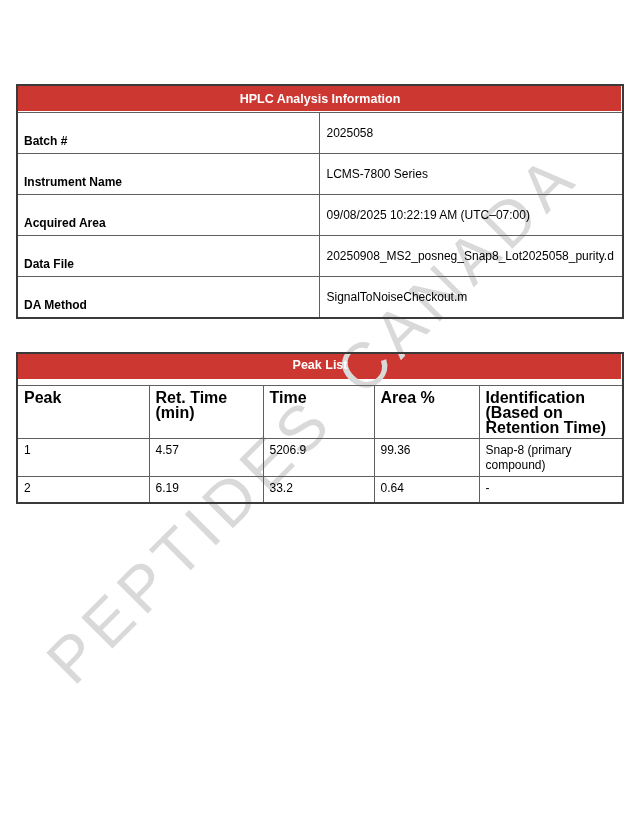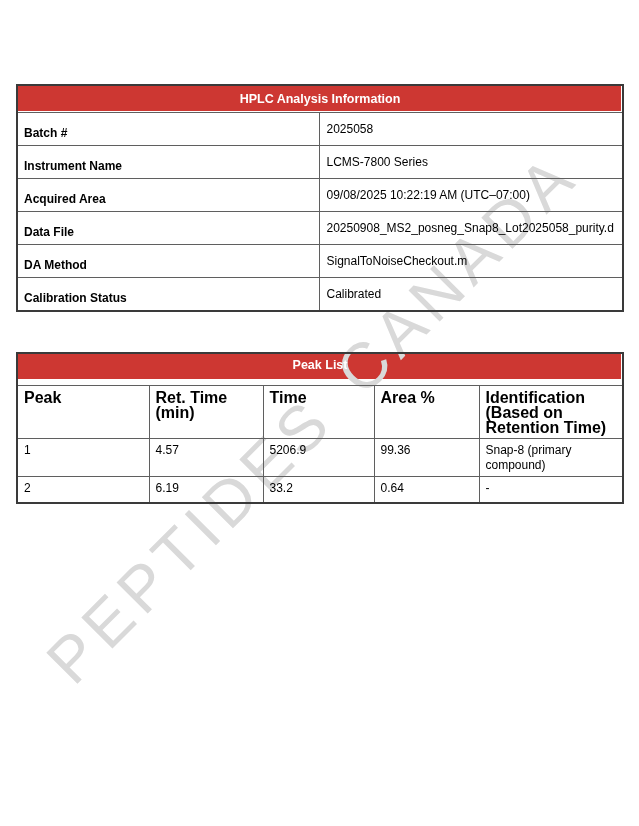--- a/index.html
+++ b/index.html
@@ -41,21 +41,21 @@
   }
   td,th{border:1px solid var(--border-gray);background:transparent;}
   table{border:2px solid var(--border-dark);}
 
   .title-cell{
     height:24px;text-align:center;vertical-align:middle;
     color:#ffffff;font-weight:bold;font-size:12.5px;
   }
   
   #analysis-table td{height:24px;vertical-align:middle;line-height:14px;}
-  #analysis-table td.lab{font-weight:bold;padding:8px 4px 0 6px;}
+  #analysis-table td.lab{font-weight:bold;padding:16px 4px 0 6px;}
   #analysis-table td.val{padding:0 4px 0 7px;border-radius:8px;}
 
   
   #peak-table th{
     text-align:left;vertical-align:top;font-weight:bold;
     padding:4px 6px 3px 6px;height:33px;line-height:15px;font-size:16px;
   }
   #peak-table td{
     vertical-align:top;padding:4px 6px 3px 6px;line-height:15px;
   }
@@ -93,24 +93,20 @@
       <td class="val">09/08/2025 10:22:19 AM (UTC–07:00)</td>
     </tr>
     <tr>
       <td class="lab">Data File</td>
       <td class="val">20250908_MS2_posneg_Snap8_Lot2025058_purity.d</td>
     </tr>
     <tr>
       <td class="lab">DA Method</td>
       <td class="val">SignalToNoiseCheckout.m</td>
     </tr>
-    <tr>
-      <td class="lab">Calibration Status</td>
-      <td class="val">Calibrated</td>
-    </tr>
   </tbody>
     </table>
 </div>
 
 <div class="tbl-wrap" id="peak-wrap">
   <table id="peak-table">
     <colgroup>
       <col style="width:132px">
         <col style="width:114px">
         <col style="width:111px">

